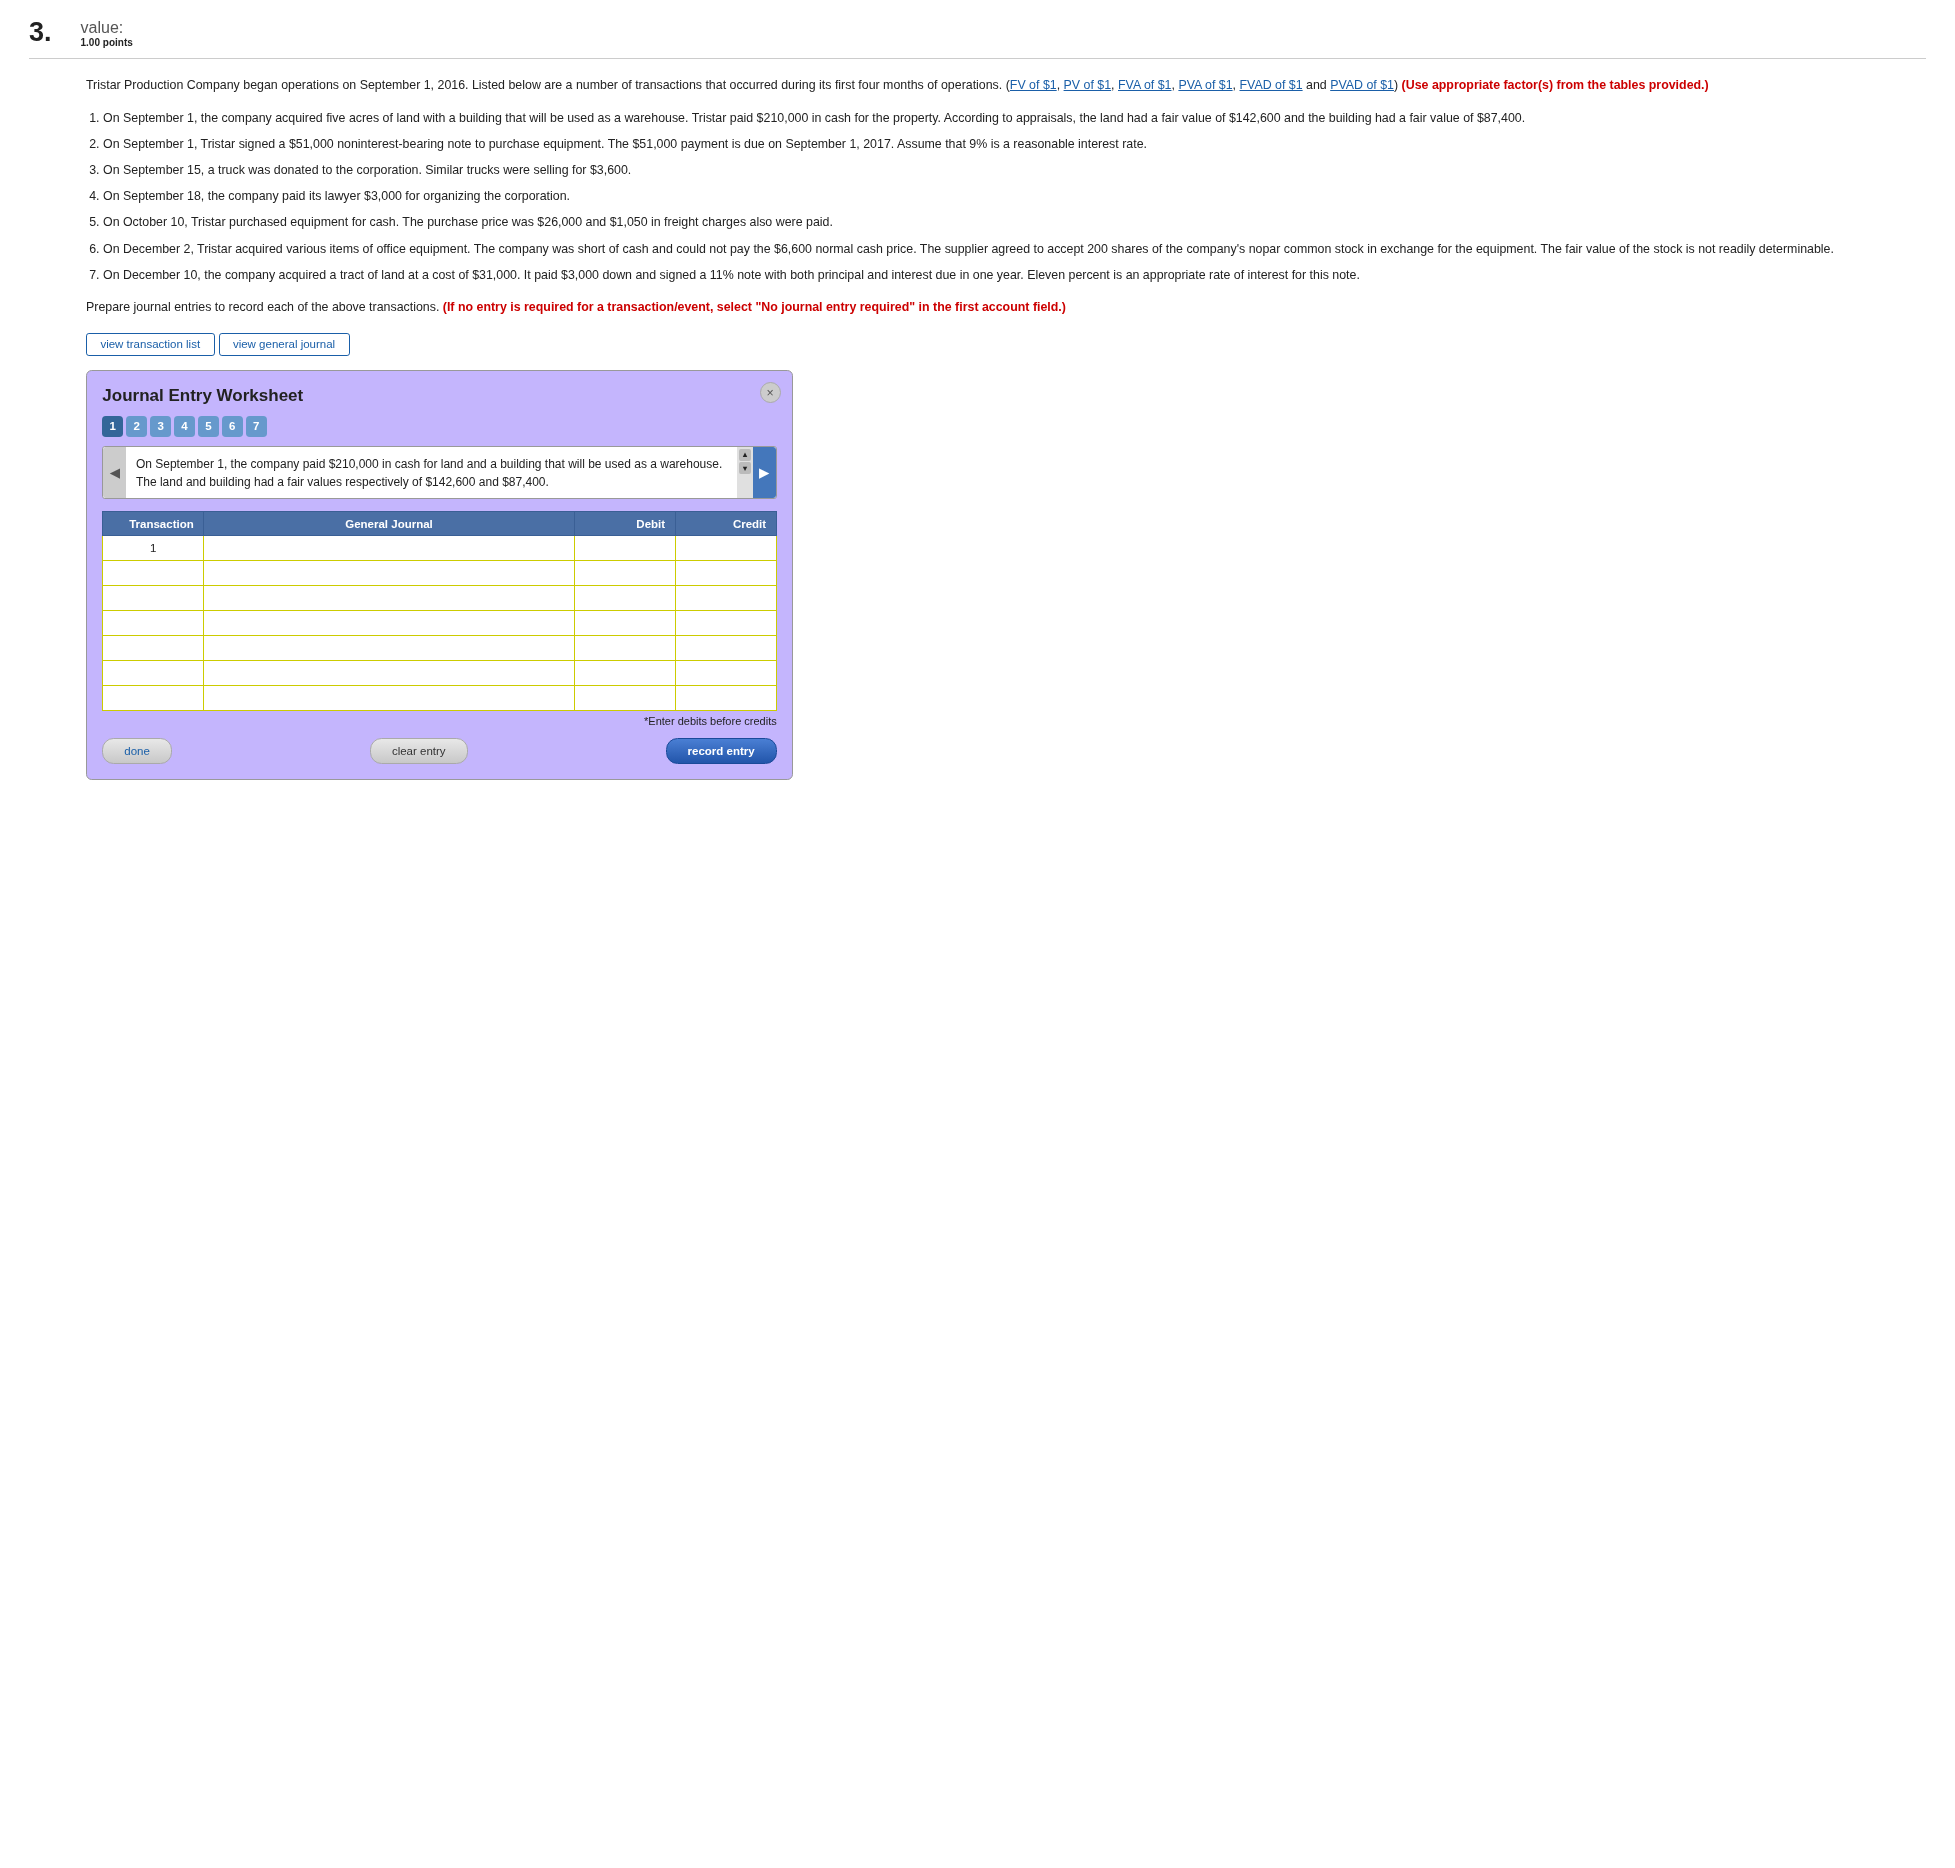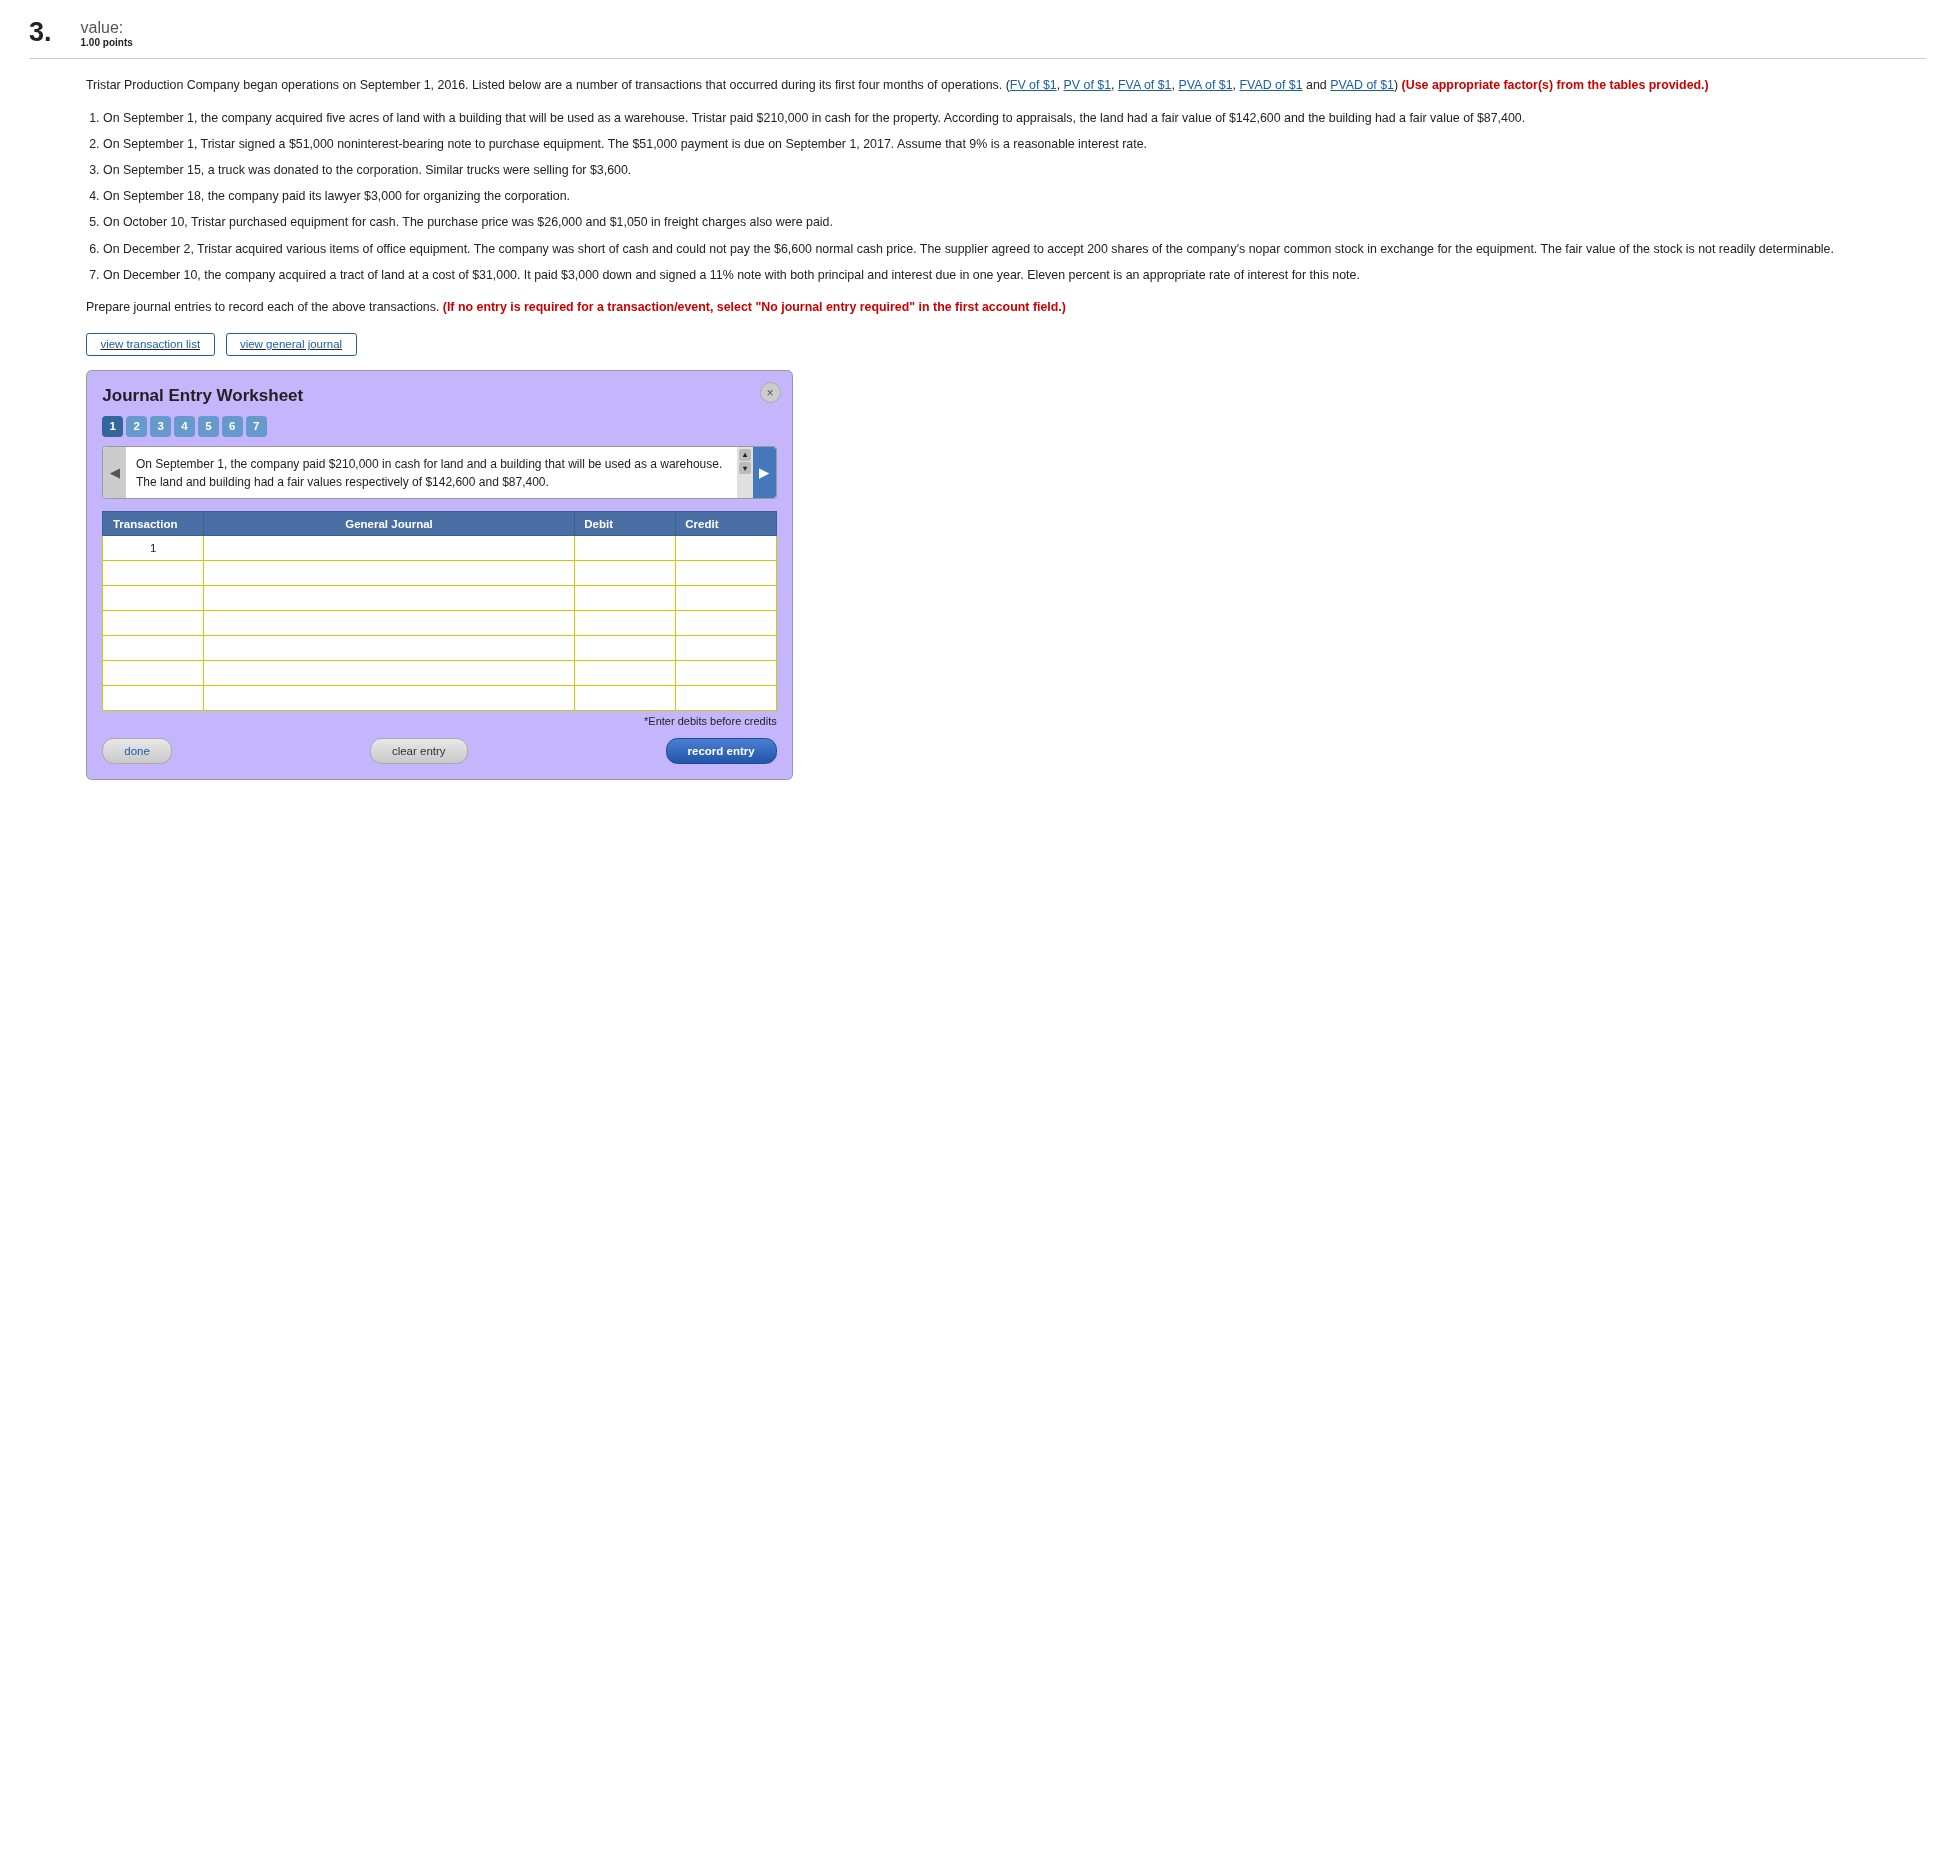--- a/index.html
+++ b/index.html
@@ -70,22 +70,21 @@
       font-weight: bold;
       margin-bottom: 1.9px;
     }
     .required-section .red-text {
       color: #cc0000;
       font-weight: bold;
     }
     .action-buttons {
       margin-top: 15.3px;
       display: flex;
-      gap: 11px;
-      text-decoration: underline;
+      gap: 4px;
     }
     .action-btn {
       padding: 4.8px 13.4px;
       border: 1px solid #1a5fa8;
       background: #fff;
       color: #1a5fa8;
       font-size: 11.5px;
       cursor: pointer;
       border-radius: 2.9px;
     }
@@ -204,21 +203,21 @@
       width: 100%;
       border-collapse: collapse;
       margin-bottom: 3.8px;
     }
     .journal-table thead th {
       background: #4a6fa5;
       color: #fff;
       font-size: 11.5px;
       font-weight: bold;
       padding: 5.7px 9.6px;
-      text-align: left;
+      text-align: right;
       border: 1px solid #3a5f95;
     }
     .journal-table thead th.general-journal {
       text-align: center;
     }
     .journal-table tbody td {
       border: 1.9px solid #cccc00;
       height: 25px;
       padding: 1.9px 5.7px;
       background: #fff;

